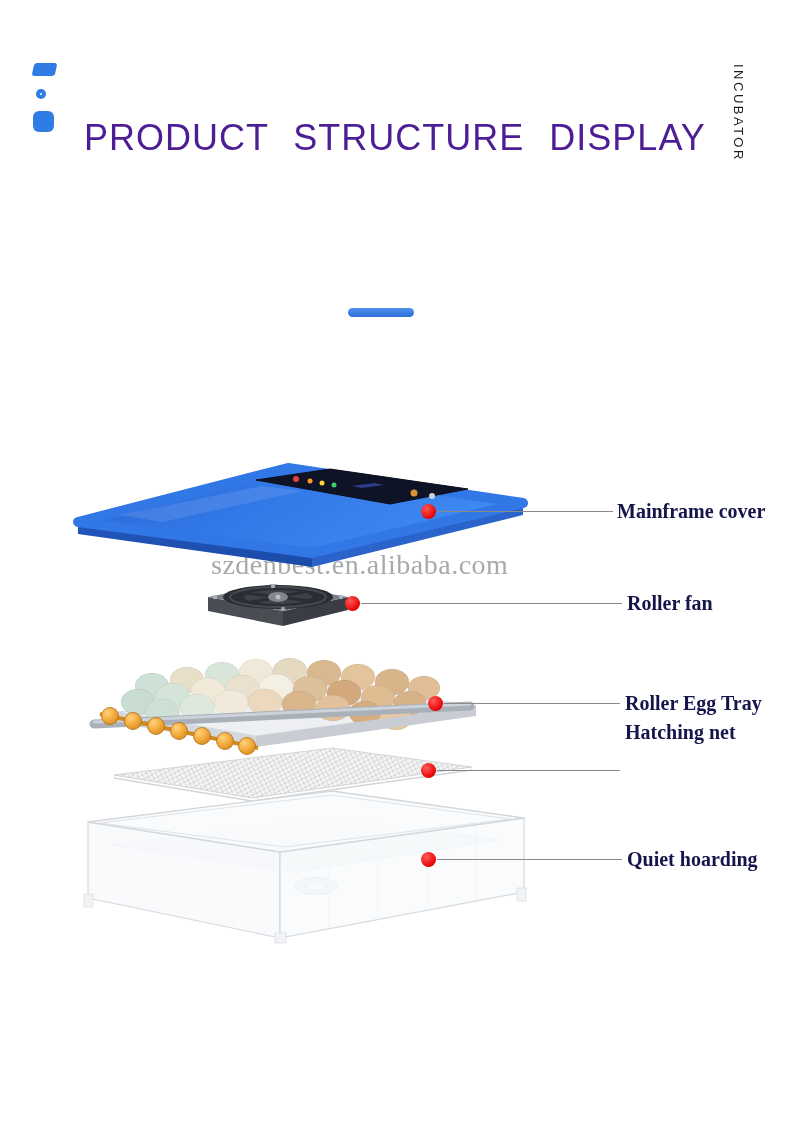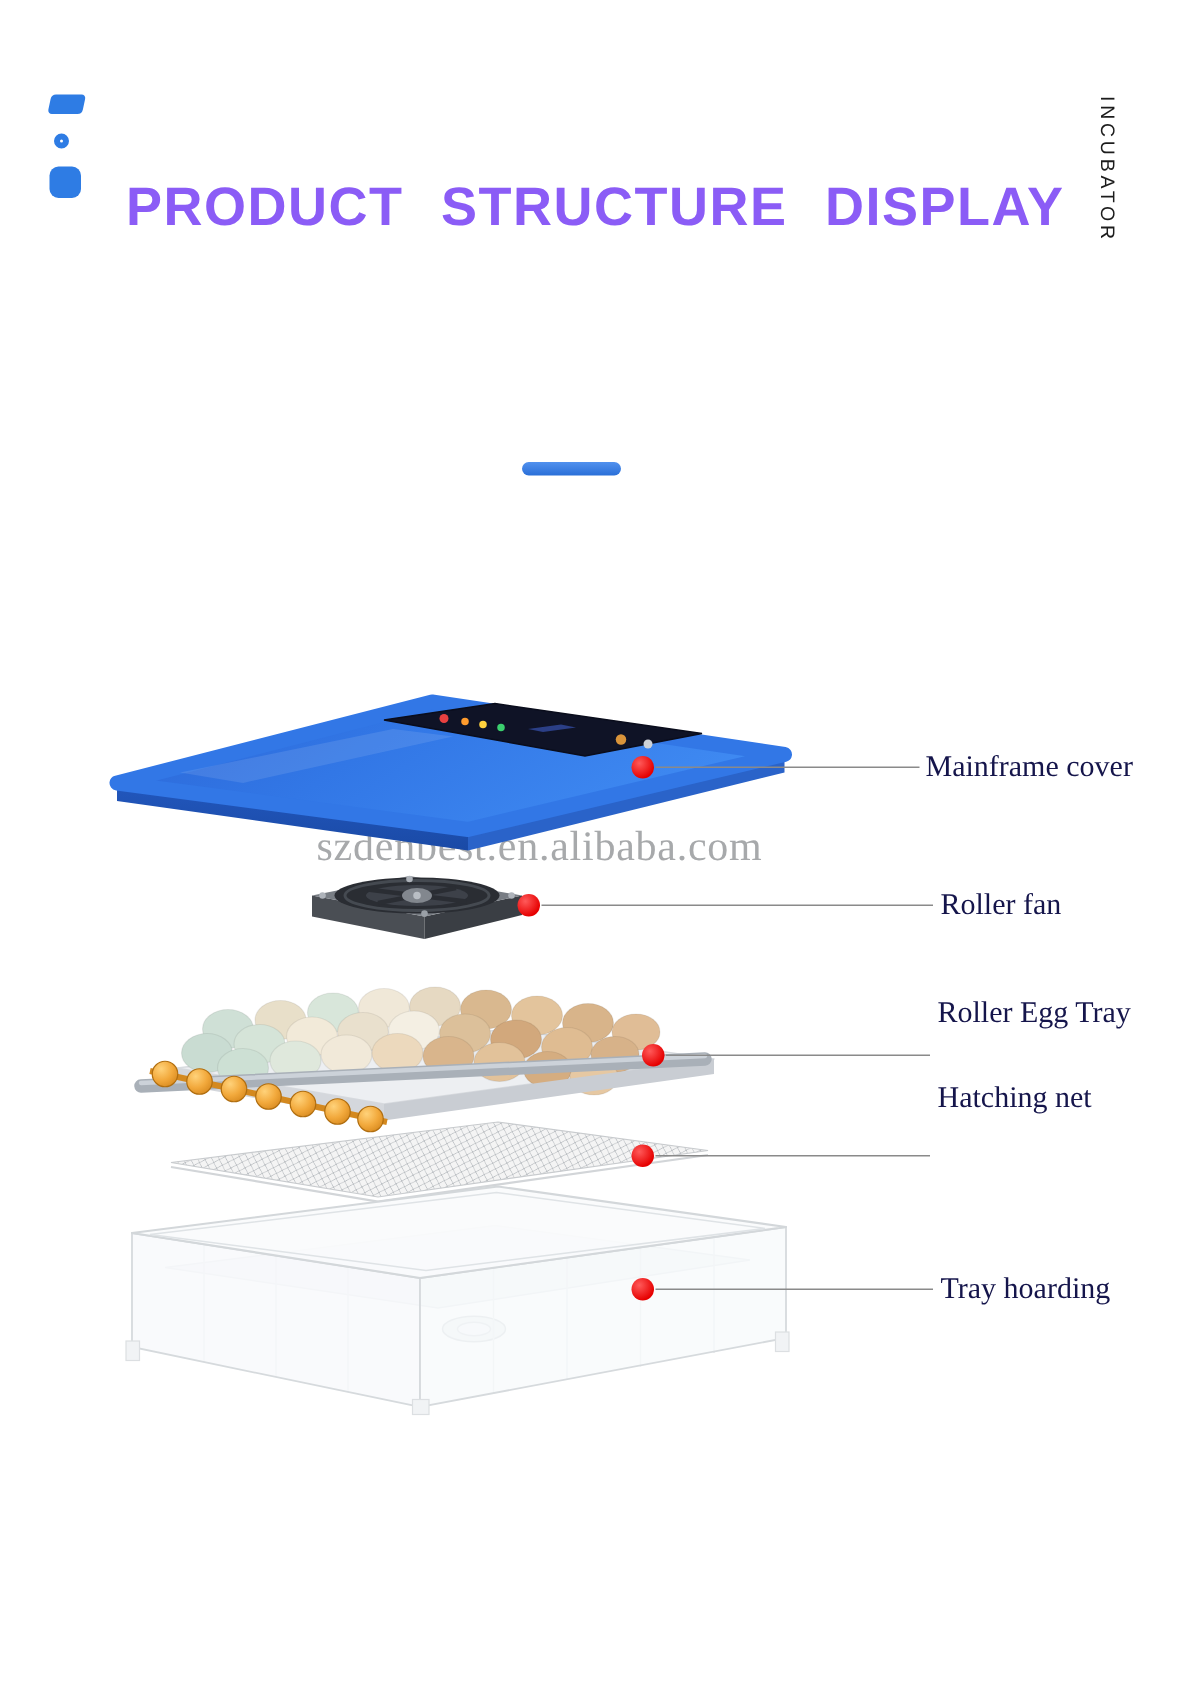--- a/index.html
+++ b/index.html
@@ -7,44 +7,44 @@
   html,body{background:#fff}
   .page{position:relative;width:790px;height:1136px;background:#ffffff;overflow:hidden;
         font-family:"Liberation Sans",sans-serif}
 
   
   .deco{position:absolute;left:33px;top:63px}
   .deco-rect{width:23px;height:13px;background:#2e7ce4;border-radius:3px;transform:skewX(-12deg)}
   .deco-ring{width:10px;height:10px;border:4.5px solid #2e7ce4;border-radius:50%;margin:13px 0 0 3px}
   .deco-square{width:21px;height:21px;background:#2e7ce4;border-radius:6px;margin-top:12px}
 
-  .title{position:absolute;left:84px;top:117px;font-size:36px;font-weight:bold;color:#8b5cf6;
+  .title{position:absolute;left:84px;top:117px;font-size:36px;font-weight:normal;color:#4c1d95;
          letter-spacing:1px;word-spacing:14px;white-space:nowrap}
 
   .side-label{position:absolute;left:731px;top:64px;writing-mode:vertical-rl;font-size:13px;
               letter-spacing:2.5px;color:#1c1c1c}
 
   .bar{position:absolute;left:348px;top:308px;width:66px;height:9px;border-radius:5px;
        background:linear-gradient(180deg,#5191ee,#2a6fd8)}
 
   .watermark{position:absolute;left:211px;top:549px;font-family:"Liberation Serif",serif;
              font-size:28px;color:#a7a9ab;letter-spacing:.5px}
 
   .illustration{position:absolute;left:0;top:0;pointer-events:none}
 
   
   .dot{position:absolute;width:15px;height:15px;border-radius:50%;
        background:radial-gradient(circle at 35% 32%,#ff5a5a,#e60000 72%)}
   .cline{position:absolute;height:1.2px;background:#8a8a8a}
-  .clabel{position:absolute;font-family:"Liberation Serif",serif;font-size:20px;font-weight:normal;
+  .clabel{position:absolute;font-family:"Liberation Serif",serif;font-size:20px;font-weight:bold;
           color:#15154b;white-space:nowrap}
 
   .c1 .dot{left:421px;top:504px} .c1 .cline{left:437px;top:511px;width:176px} .c1 .clabel{left:617px;top:500px}
   .c2 .dot{left:345px;top:596px} .c2 .cline{left:361px;top:603px;width:261px} .c2 .clabel{left:627px;top:592px}
-  .c3 .dot{left:428px;top:696px} .c3 .cline{left:444px;top:703px;width:176px} .c3 .clabel{left:625px;top:664px}
+  .c3 .dot{left:428px;top:696px} .c3 .cline{left:444px;top:703px;width:176px} .c3 .clabel{left:625px;top:692px}
   .c4 .dot{left:421px;top:763px} .c4 .cline{left:437px;top:770px;width:183px} .c4 .clabel{left:625px;top:721px}
   .c5 .dot{left:421px;top:852px} .c5 .cline{left:437px;top:859px;width:185px} .c5 .clabel{left:627px;top:848px}
 </style>
 </head>
 <body>
 
 <div class="page">
 
   <div class="deco">
     <div class="deco-rect"></div>
@@ -208,16 +208,16 @@
     <span class="clabel">Roller Egg Tray</span>
   </div>
   <div class="callout c4">
     <span class="dot"></span>
     <span class="cline"></span>
     <span class="clabel">Hatching net</span>
   </div>
   <div class="callout c5">
     <span class="dot"></span>
     <span class="cline"></span>
-    <span class="clabel">Tray hoarding</span>
+    <span class="clabel">Quiet hoarding</span>
   </div>
 
 </div>
 
 </body></html>

